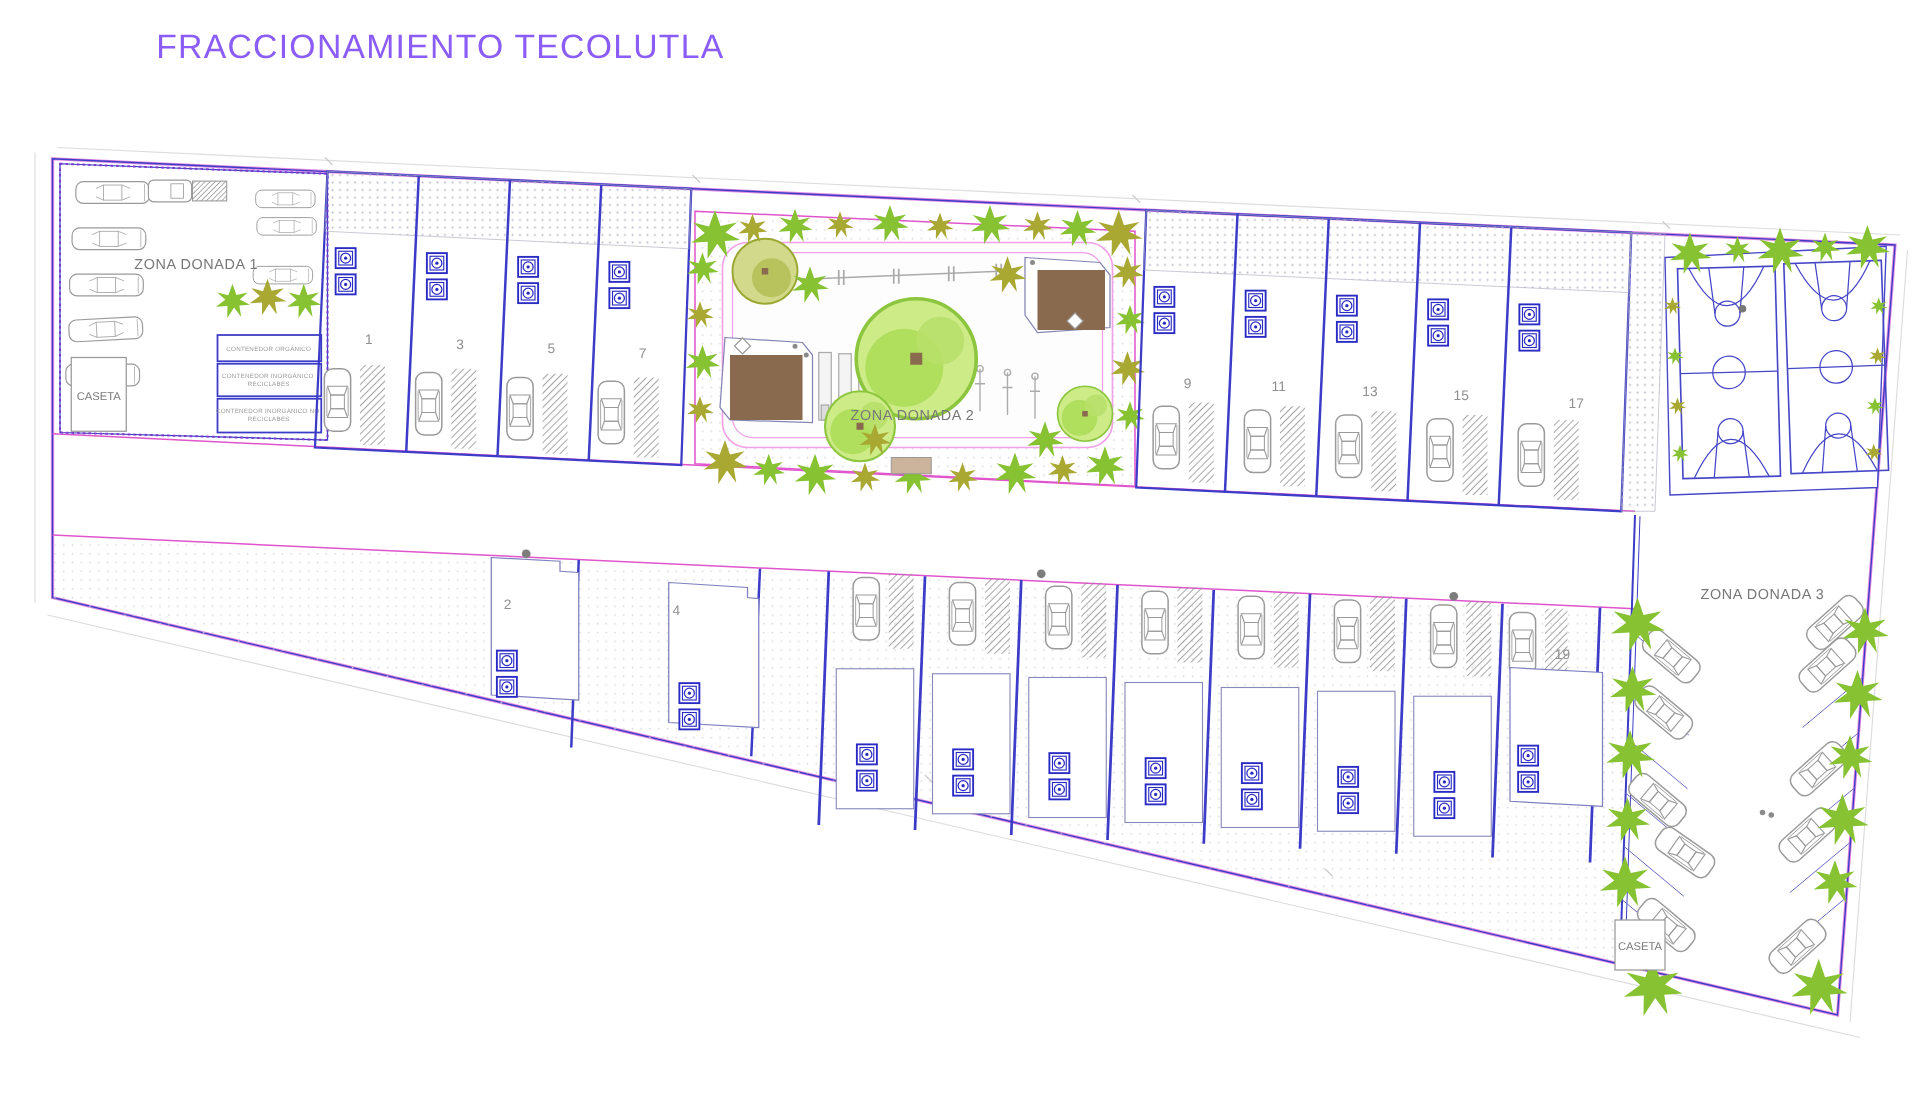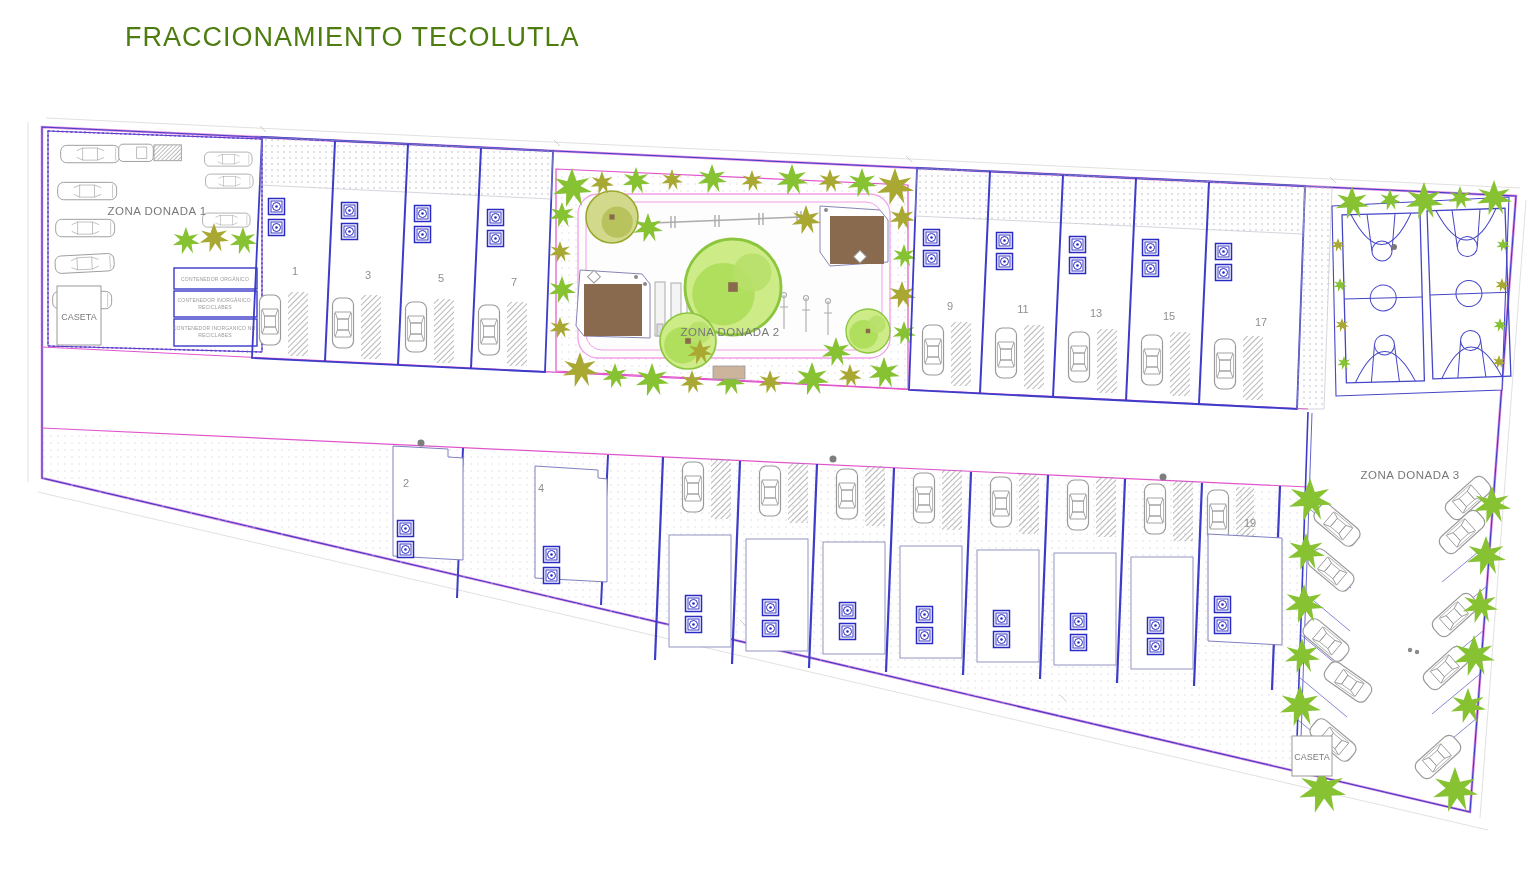--- a/index.html
+++ b/index.html
@@ -1,19 +1,19 @@
 <!DOCTYPE html>
 <html><head>
 <meta charset="utf-8">
 <style>
   html,body{margin:0;padding:0;background:#fff;}
   .stage{position:relative;width:1535px;height:881px;background:#ffffff;overflow:hidden;
          font-family:"Liberation Sans",sans-serif;}
   .title{position:absolute;left:125px;top:22px;font-size:27px;font-weight:500;
-         letter-spacing:1px;color:#4d7c0f;}
+         letter-spacing:1px;color:#8b5cf6;}
   svg{position:absolute;left:0;top:0;}
   text{font-family:"Liberation Sans",sans-serif;fill:#7a7a7a;}
   .lotnum{font-size:11px;fill:#8f8f8f;}
   .zone{font-size:11.5px;letter-spacing:.5px;fill:#787878;}
   .caseta{font-size:9px;fill:#7a7a7a;}
   .tiny{font-size:5px;fill:#9a9a9a;letter-spacing:.2px;}
 </style>
 </head>
 <body>
 

